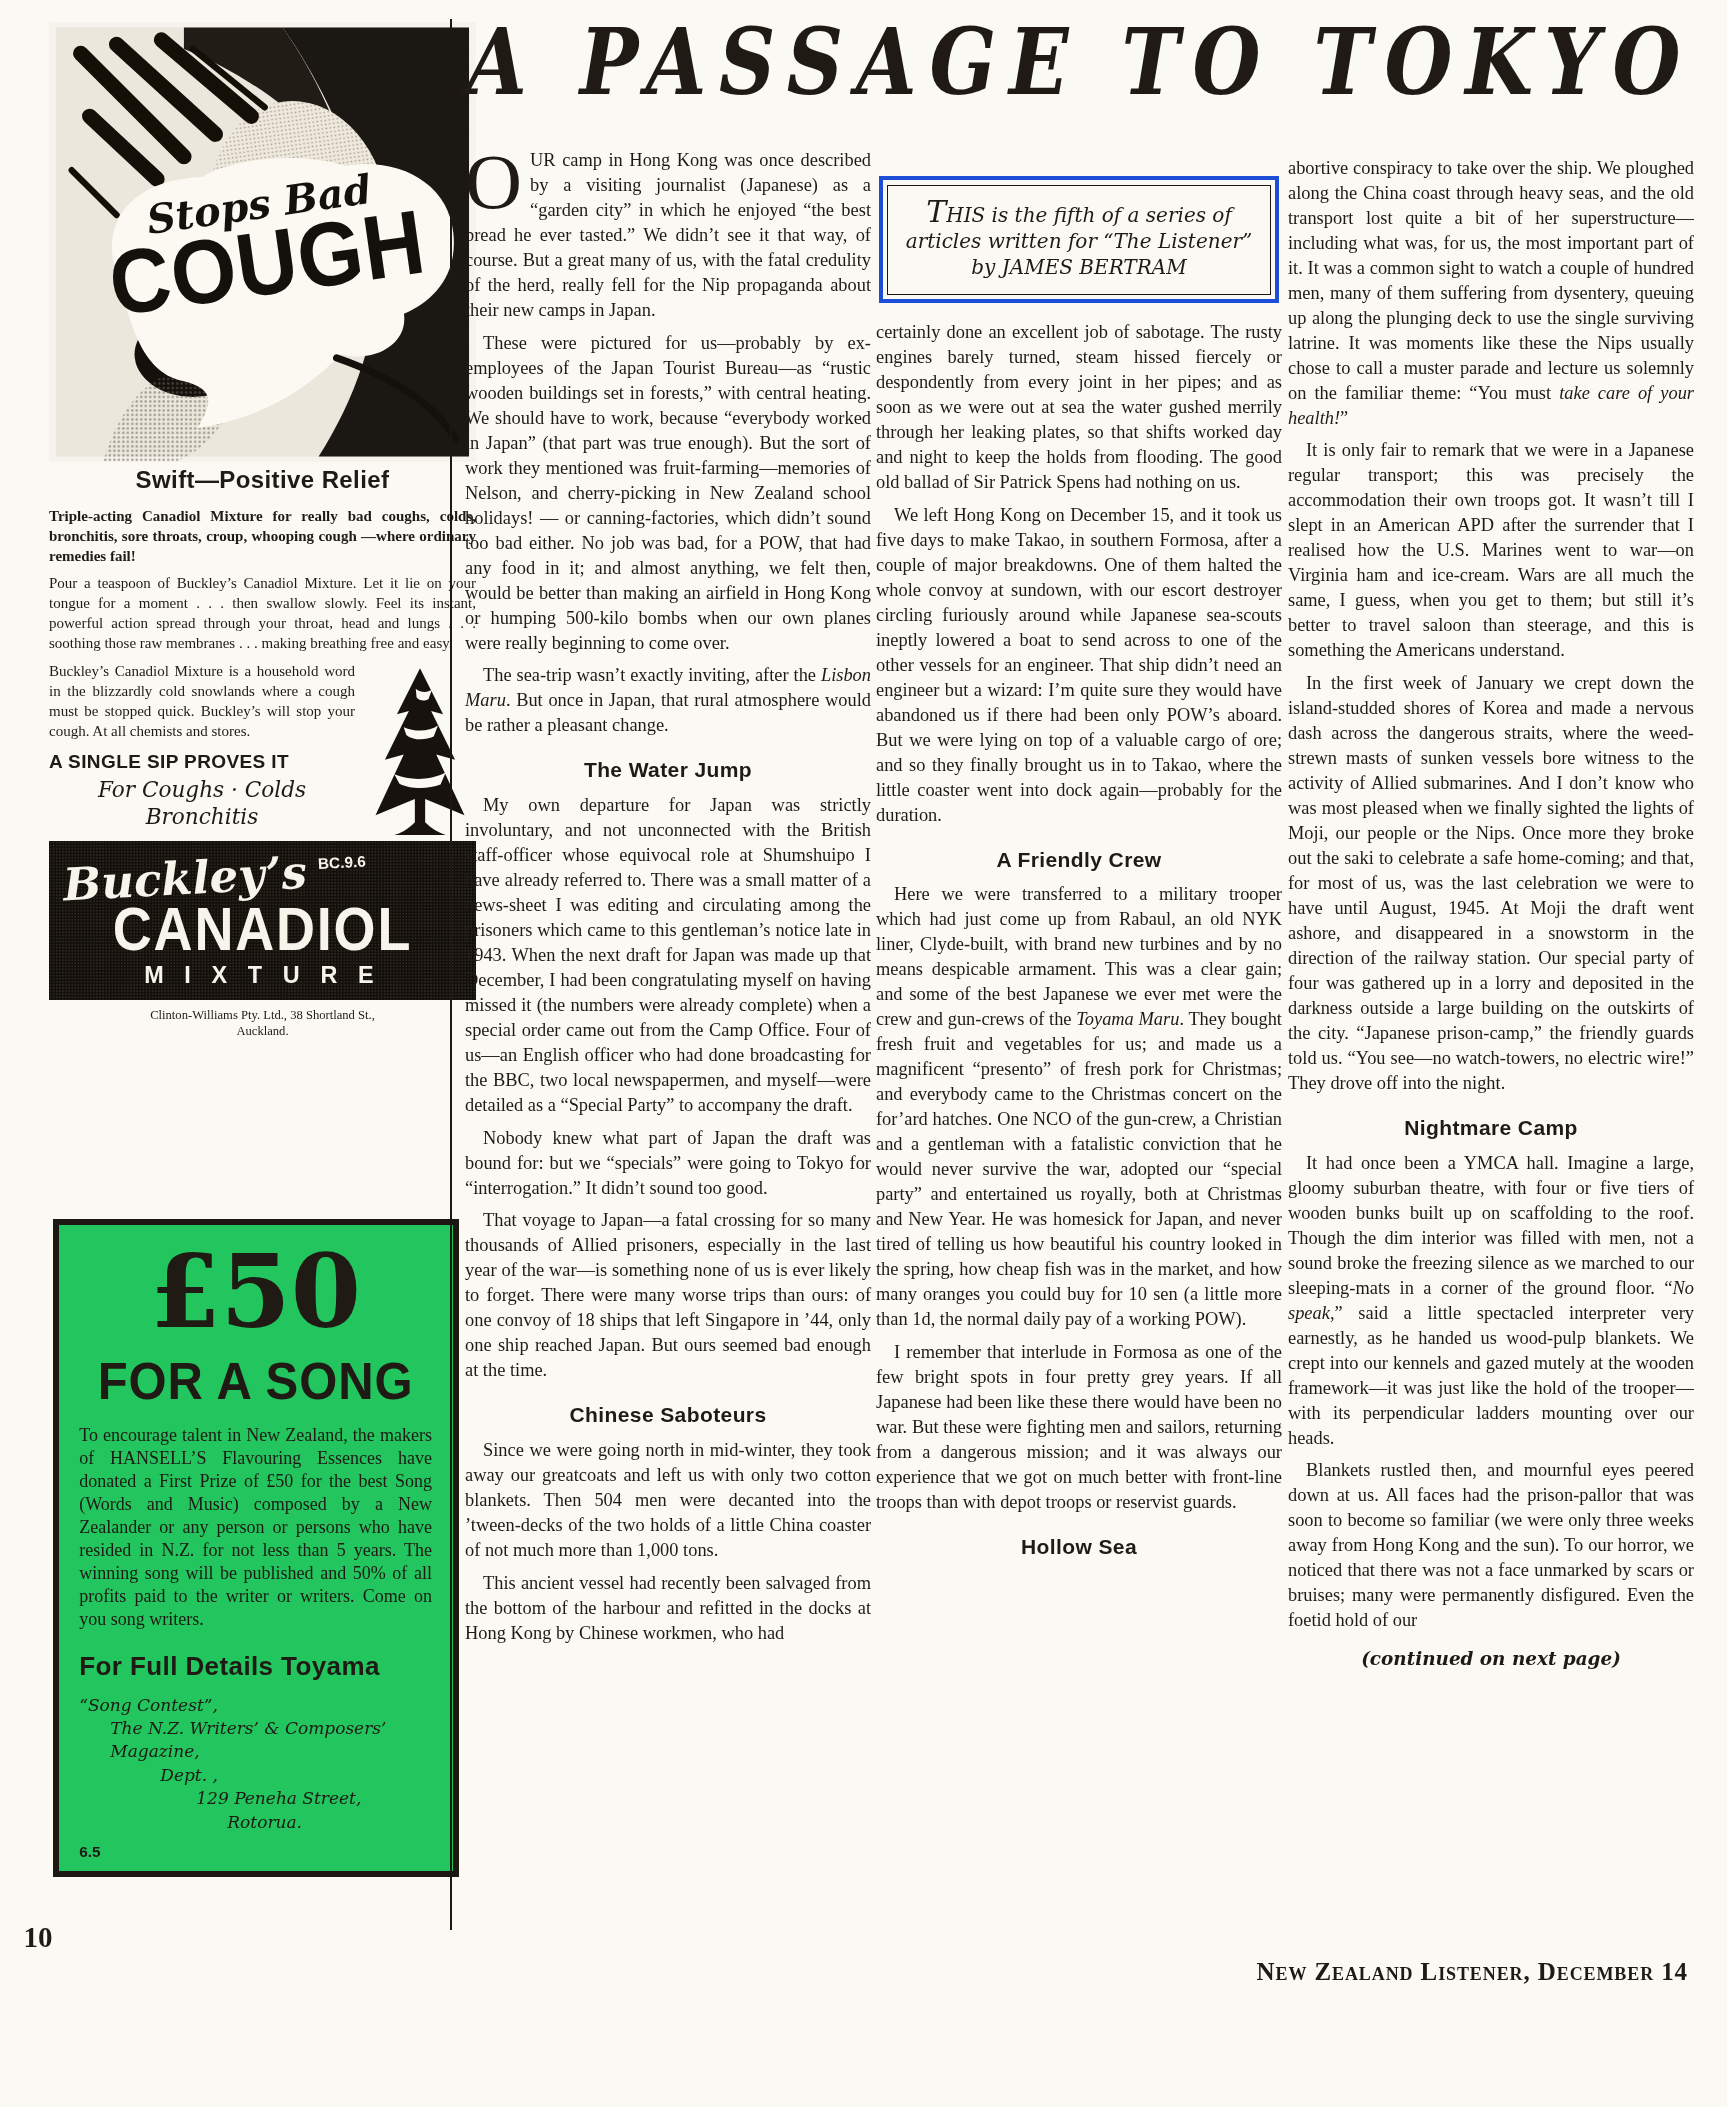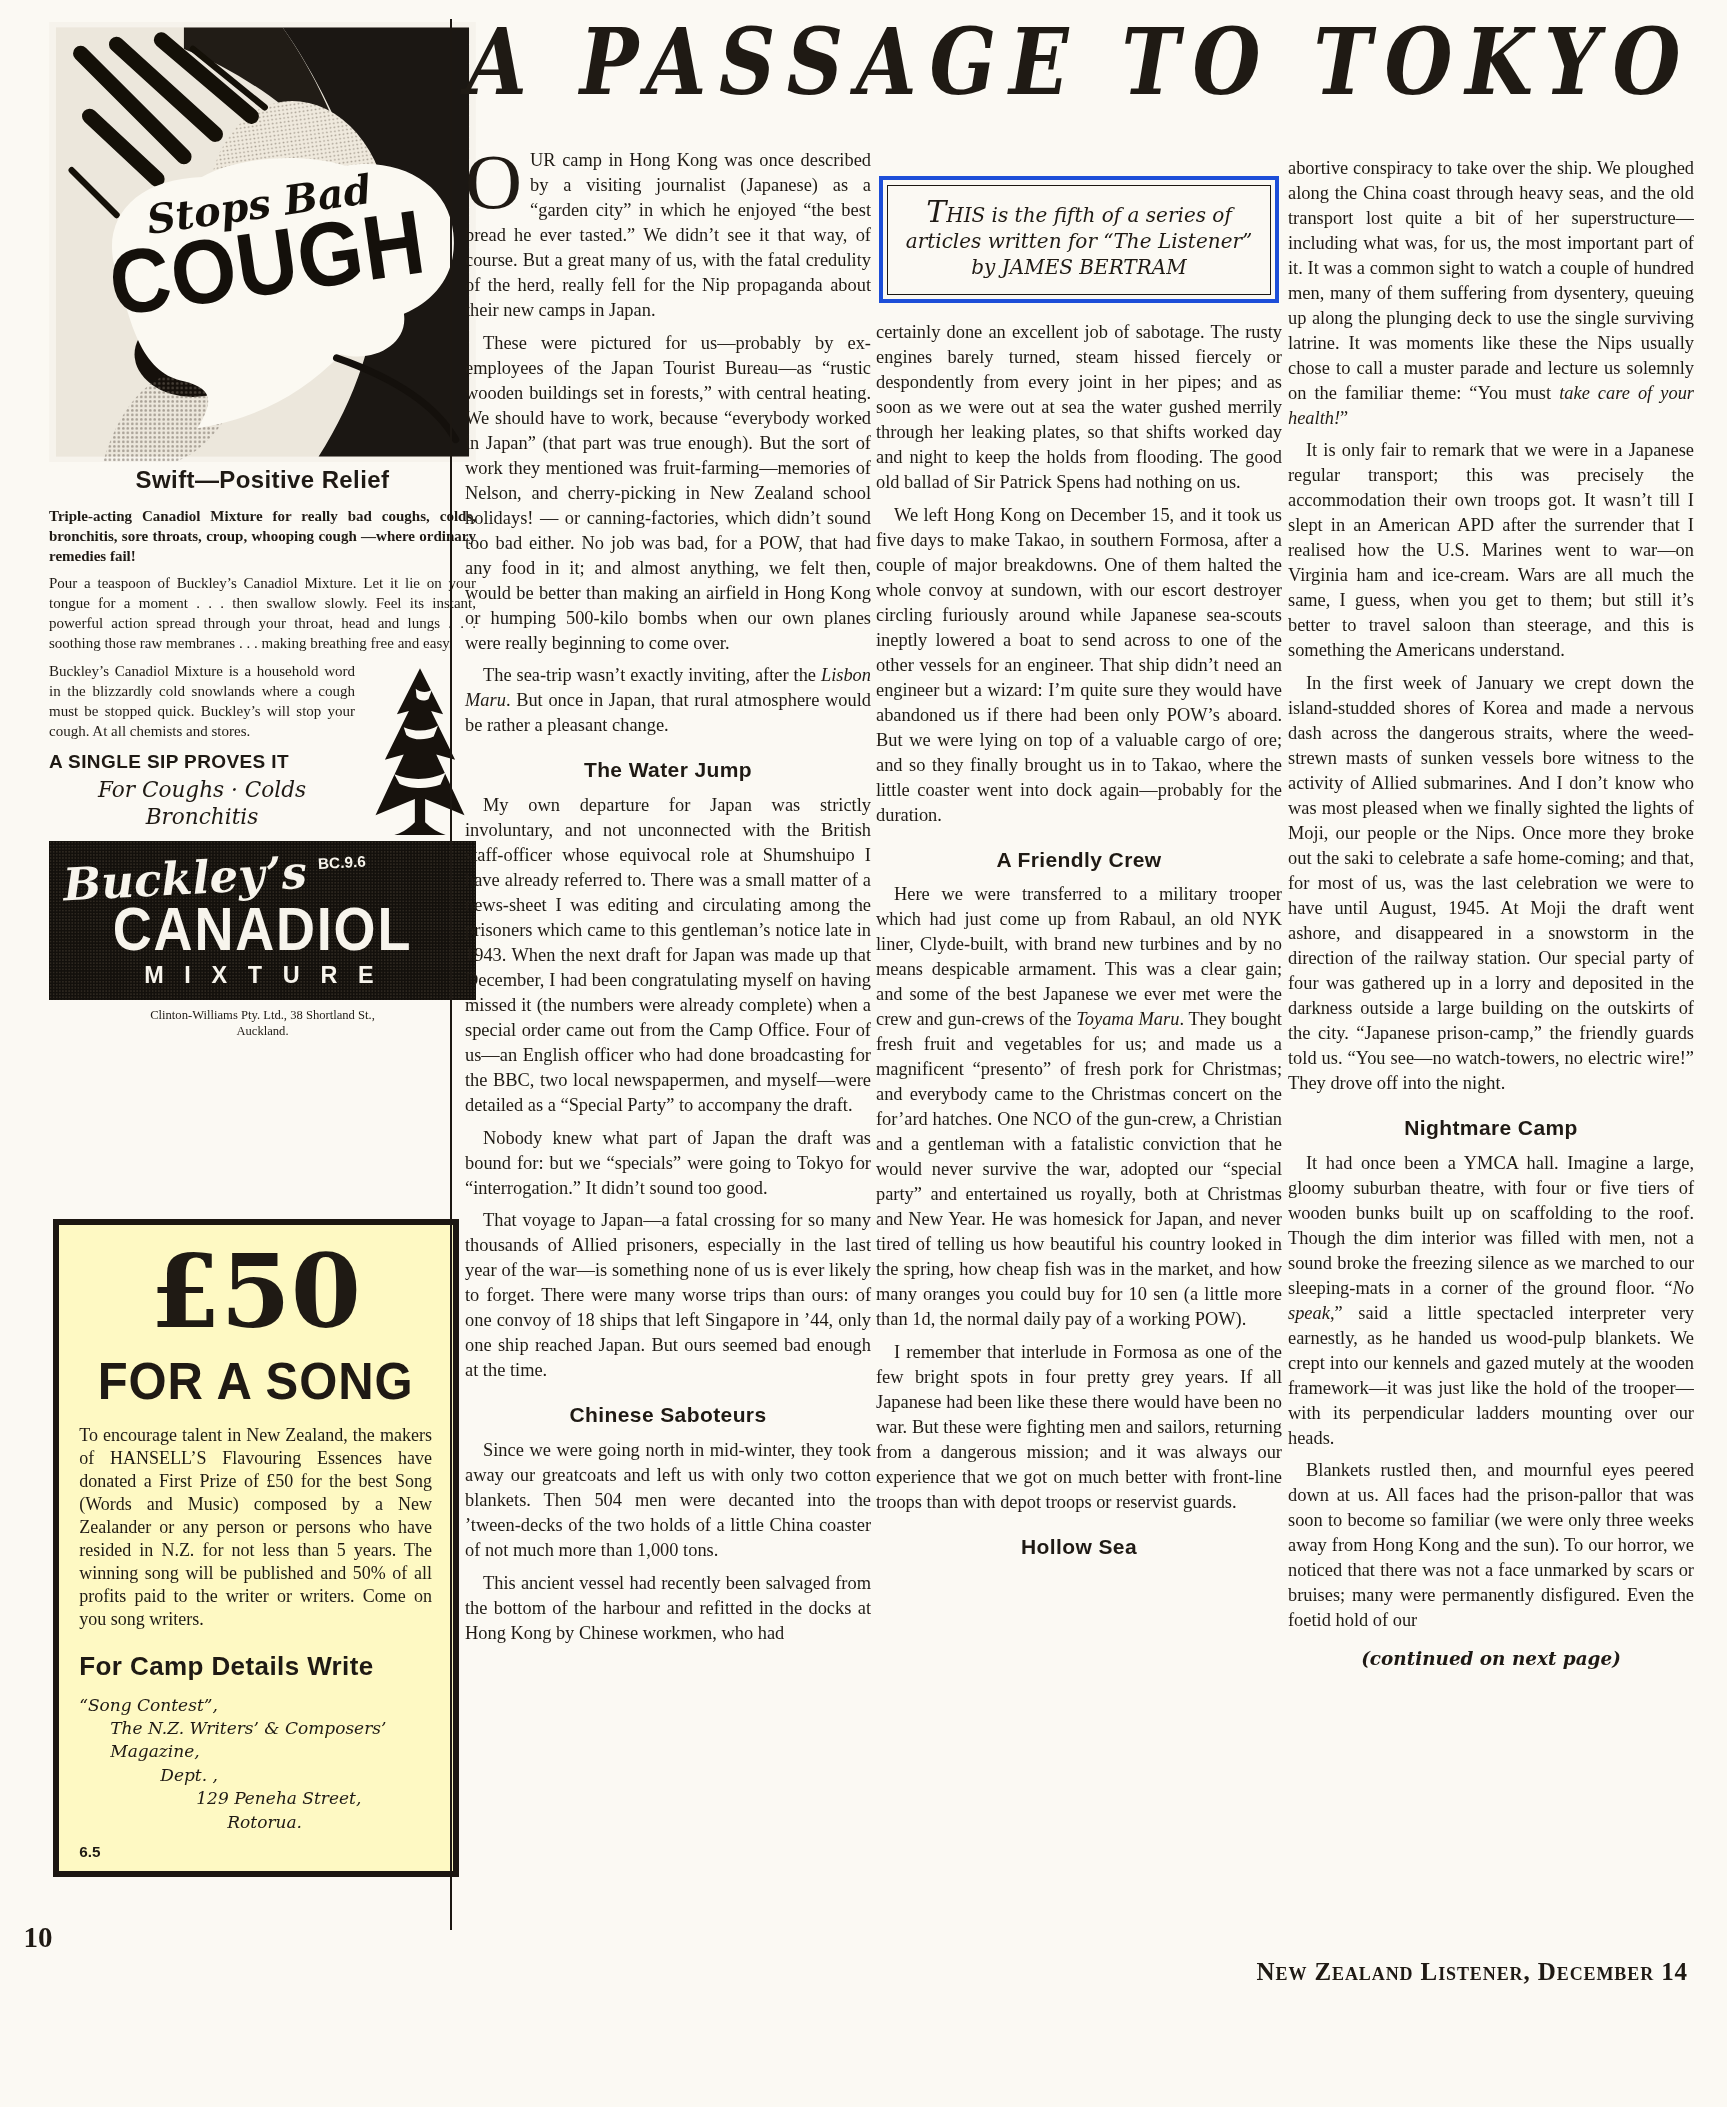--- a/index.html
+++ b/index.html
@@ -20,21 +20,21 @@
   .treewrap{float:right;width:112px;height:184px;margin:1.8px 0 1.8px 9px;}
   .sip{font-family:"Liberation Sans",sans-serif;font-weight:700;font-size:19px;margin:10px 0 3.6px;letter-spacing:0.4px;}
   .uses{font-family:"DejaVu Serif",serif;font-style:italic;font-size:21.6px;text-align:center;margin:2.7px 0;}
   .logobox{margin-top:11.7px;padding:10.8px 13.5px 11.7px;background:#13100c;background-image:radial-gradient(#2e2820 0.7px,rgba(0,0,0,0) 0.7px);background-size:3.1px 3.1px;color:#f7f4ec;}
   .logo-script{font-family:"DejaVu Serif",serif;font-style:italic;font-weight:700;font-size:45px;line-height:1;transform:rotate(-3deg);}
   .logo-code{font-family:"Liberation Sans",sans-serif;font-weight:700;font-size:15.3px;font-style:normal;margin-left:11.7px;vertical-align:18px;}
   .logo-main{font-family:"Liberation Sans",sans-serif;font-weight:700;font-size:54px;line-height:1.05;letter-spacing:1.8px;text-align:center;transform:scaleY(1.12);margin-top:4.5px;}
   .logo-sub{font-family:"Liberation Sans",sans-serif;font-weight:700;font-size:23.4px;letter-spacing:20.7px;text-align:center;margin-top:3.6px;padding-left:13.5px;}
   .addr{font-size:12.6px;line-height:16px;text-align:center;margin:7.2px 0 0;}
 
-  .ad-song{position:absolute;top:1197px;left:3.6px;width:406px;border:6.3px solid #1c1712;padding:16px 20.7px 10px;box-sizing:border-box;background:#fef9c3;}
+  .ad-song{position:absolute;top:1197px;left:3.6px;width:406px;border:6.3px solid #1c1712;padding:16px 20.7px 10px;box-sizing:border-box;background:#22c55e;}
   .prize{font-family:"DejaVu Serif",serif;font-weight:700;font-size:101px;line-height:1;text-align:center;}
   .song-head{font-family:"Liberation Sans",sans-serif;font-weight:700;font-size:49px;line-height:1;text-align:center;letter-spacing:0.9px;transform:scaleY(1.05);margin:15.3px 0 4.5px;}
   .song-body{font-size:18px;line-height:23px;text-align:justify;margin:18px 0 0;}
   .details{font-family:"Liberation Sans",sans-serif;font-weight:700;font-size:26px;margin:20px 0 11.7px;letter-spacing:0.4px;}
   .song-addrs p{font-family:"DejaVu Serif",serif;font-style:italic;font-size:17px;line-height:23.4px;margin:0;text-align:left;text-indent:0;}
   .song-addrs .a1{padding-left:31px;}
   .song-addrs .a2{padding-left:81px;}
   .song-addrs .a3{padding-left:117px;}
   .song-addrs .a4{padding-left:148px;}
   .important{font-size:12.6px;line-height:16.6px;text-align:justify;margin:20.7px 0 0;}
@@ -141,21 +141,21 @@
         <div class="logo-sub">MIXTURE</div>
       </div>
       <p class="addr">Clinton-Williams Pty. Ltd., 38 Shortland St.,</p>
       <p class="addr" style="margin-top:0">Auckland.</p>
     </section>
 
     <section class="ad-song">
       <div class="prize">£50</div>
       <div class="song-head">FOR A SONG</div>
       <p class="song-body">To encourage talent in New Zealand, the makers of HANSELL’S Flavouring Essences have donated a First Prize of £50 for the best Song (Words and Music) composed by a New Zealander or any person or persons who have resided in N.Z. for not less than 5 years. The winning song will be published and 50% of all profits paid to the writer or writers. Come on you song writers.</p>
-      <h3 class="details">For Camp Details Write</h3>
+      <h3 class="details">For Full Details Toyama</h3>
       <div class="song-addrs">
           <p class="para noindent a0">“Song Contest”,</p>
           <p class="para noindent a1">The N.Z. Writers’ &amp; Composers’ Magazine,</p>
           <p class="para noindent a2">Dept. ,</p>
           <p class="para noindent a3">129 Peneha Street,</p>
           <p class="para noindent a4">Rotorua.</p>
         </div>
       <div class="adcode">6.5</div>
     </section>
   </aside>

